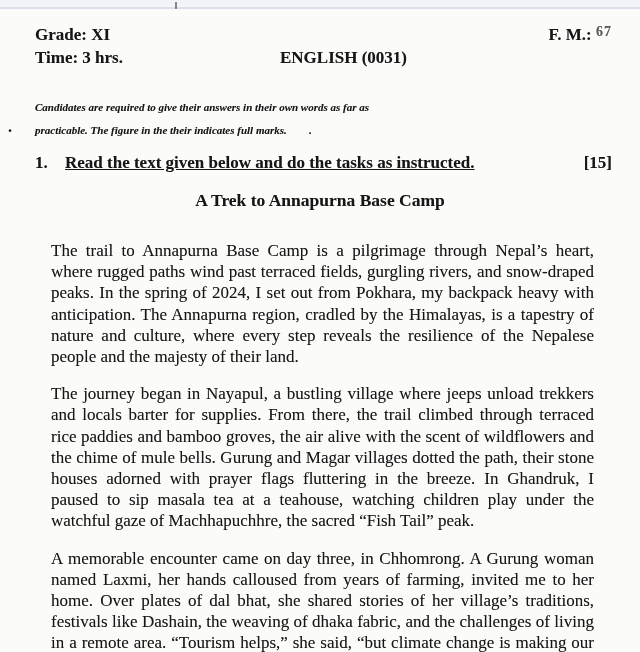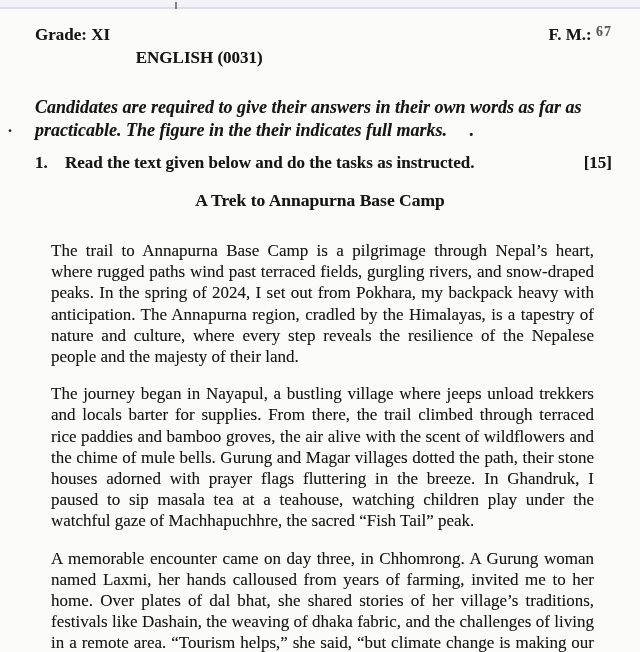--- a/index.html
+++ b/index.html
@@ -64,21 +64,21 @@
     grid-template-columns: 1fr auto 1fr;
     align-items: baseline;
   }
   .subject { text-align: center; margin-left: 40px; }
   
   .instructions {
     position: absolute;
     top: 96px; left: 35px; right: 28px;
     font-weight: bold;
     font-style: italic;
-    font-size: 18px;
+    font-size: 11px;
     line-height: 23px;
   }
   .margin-dot {
     position: absolute;
     top: 118px; left: 8px;
     font-size: 16px;
     font-weight: bold;
   }
   .trailing-dot {
     display: inline-block;
@@ -88,21 +88,21 @@
   
   .question {
     position: absolute;
     top: 152px; left: 35px; right: 28px;
     display: flex;
     font-weight: bold;
     font-size: 17px;
     line-height: 22px;
   }
   .q-number { width: 30px; flex: 0 0 auto; }
-  .q-text  { flex: 1 1 auto; }
+  .q-text  { flex: 1 1 auto; text-decoration: underline; }
   .q-marks { flex: 0 0 auto; }
   
   .passage-title {
     position: absolute;
     top: 190px; left: 0;
     width: 640px;
     text-align: center;
     font-weight: bold;
     font-size: 17.5px;
   }
@@ -127,20 +127,21 @@
 
   <div class="header">
     <div class="header-row1">
       <span>Grade: XI</span>
       <span class="full-marks">
         <span>F. M.:</span>
         <span class="fm-value">67</span>
       </span>
     </div>
     <div class="header-row2">
+      <span>Time: 3 hrs.</span>
       <span class="subject">ENGLISH (0031)</span>
       <span></span>
     </div>
   </div>
 
   <span class="margin-dot">.</span>
 
   <div class="instructions">
     <span>Candidates are required to give their answers in their own words as far as</span><br>
     <span>practicable. The figure in the their indicates full marks.</span><span class="trailing-dot">.</span>

